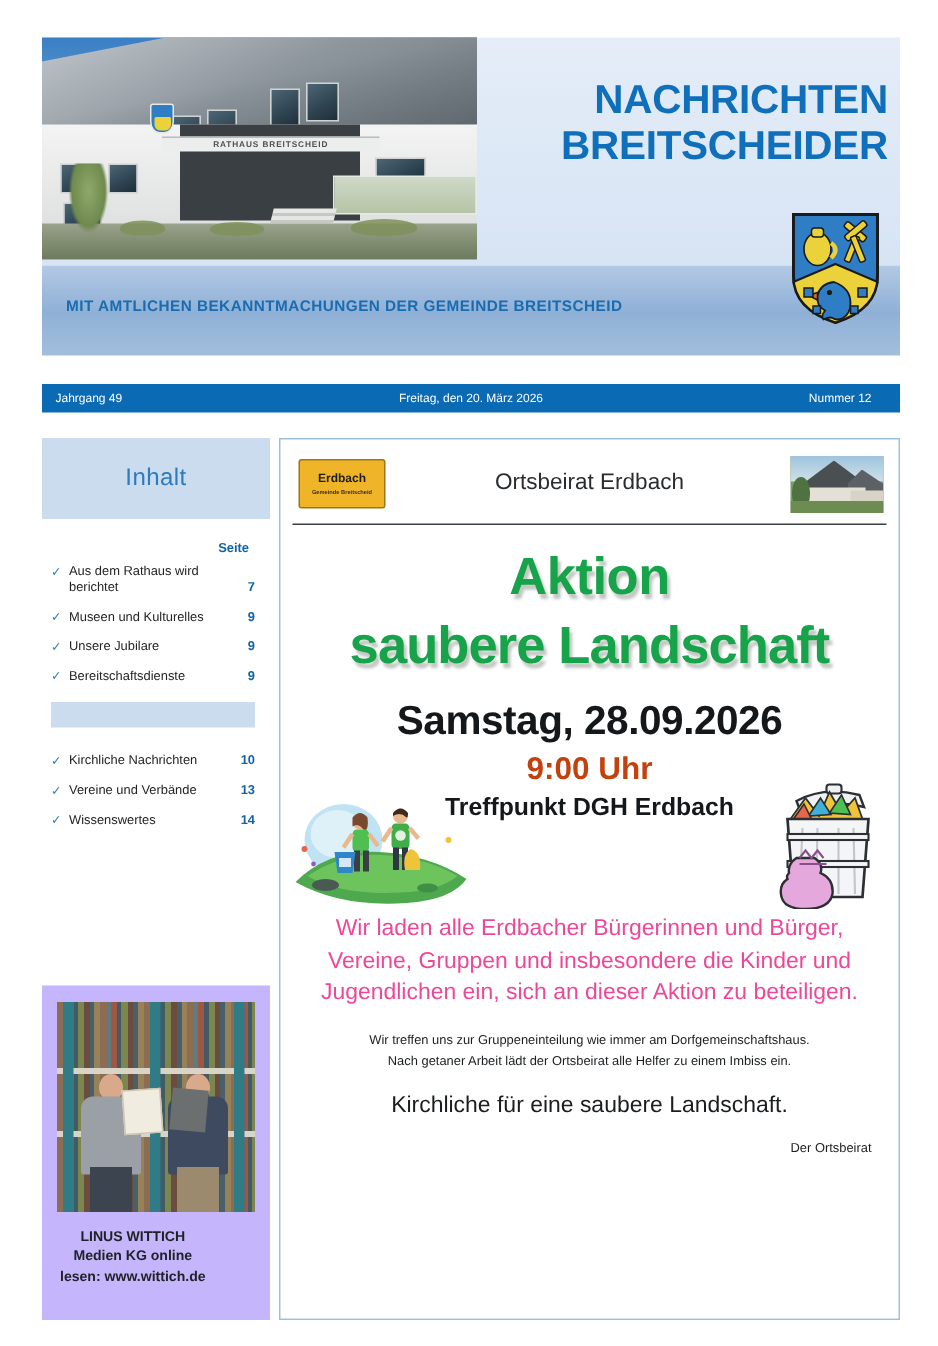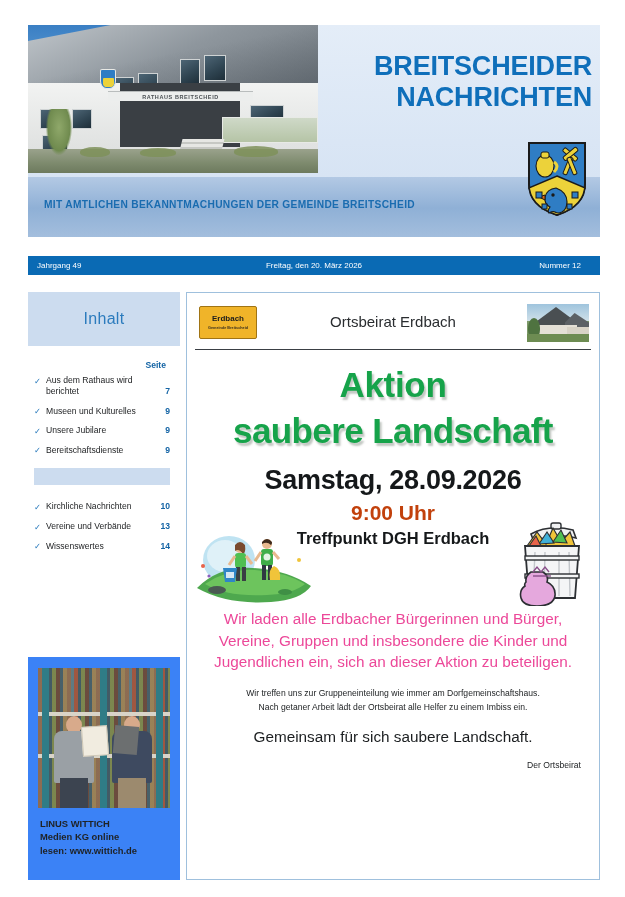--- a/index.html
+++ b/index.html
@@ -243,21 +243,22 @@
   .toc-spacer-band {
     height: 17px;
     background: #ccdcef;
     margin: 12px 0 16px 0;
   }
 
   .sidebar-photo-wrap {
     position: absolute;
     left: 28px; top: 657px;
     width: 152px; height: 223px;
-    background: #3b82f6;
+    background: #c4b5fd;
+    text-align: center;
   }
   .library-photo {
     position: absolute;
     left: 10px; top: 11px;
     width: 132px; height: 140px;
     overflow: hidden;
     background: #6f6257;
   }
   .shelf-bg {
     position: absolute; inset: 0;
@@ -541,22 +542,22 @@
       <div class="stairs"></div>
       <div class="ground"></div>
       <div class="tree"></div>
       <div class="shrub" style="left:52px;  width:30px; height:10px;"></div>
       <div class="shrub" style="left:112px; width:36px; height:9px;"></div>
       <div class="shrub" style="left:206px; width:44px; height:11px;"></div>
     </div>
 
     <div class="masthead-title">
       <div class="paper-name">
+        <div>NACHRICHTEN</div>
         <div>BREITSCHEIDER</div>
-        <div>NACHRICHTEN</div>
       </div>
     </div>
   </div>
 
   <div class="masthead-band">
     <div class="band-text">MIT AMTLICHEN BEKANNTMACHUNGEN DER GEMEINDE BREITSCHEID</div>
   </div>
 
   <div class="wappen">
     <svg viewBox="0 0 62 78" width="62" height="78">
@@ -767,15 +768,15 @@
     </div>
   </div>
 
   <div class="body-text">Wir laden alle Erdbacher Bürgerinnen und Bürger, Vereine, Gruppen und insbesondere die Kinder und Jugendlichen ein, sich an dieser Aktion zu beteiligen.</div>
 
   <div class="fine-text">
     <div>Wir treffen uns zur Gruppeneinteilung wie immer am Dorfgemeinschaftshaus.</div>
     <div>Nach getaner Arbeit lädt der Ortsbeirat alle Helfer zu einem Imbiss ein.</div>
   </div>
 
-  <div class="closing-text">Gemeinsam für sich saubere Landschaft.</div>
+  <div class="closing-text">Kirchliche für eine saubere Landschaft.</div>
   <div class="signature">Der Ortsbeirat</div>
 </div>
 
 </body></html>

